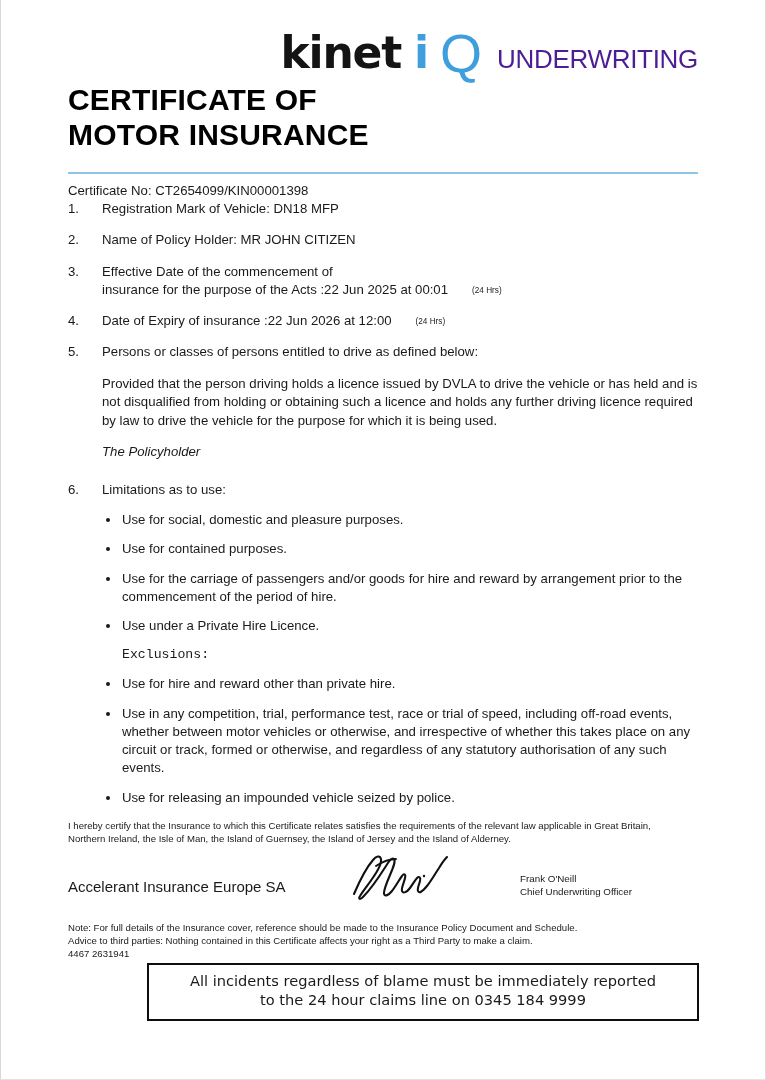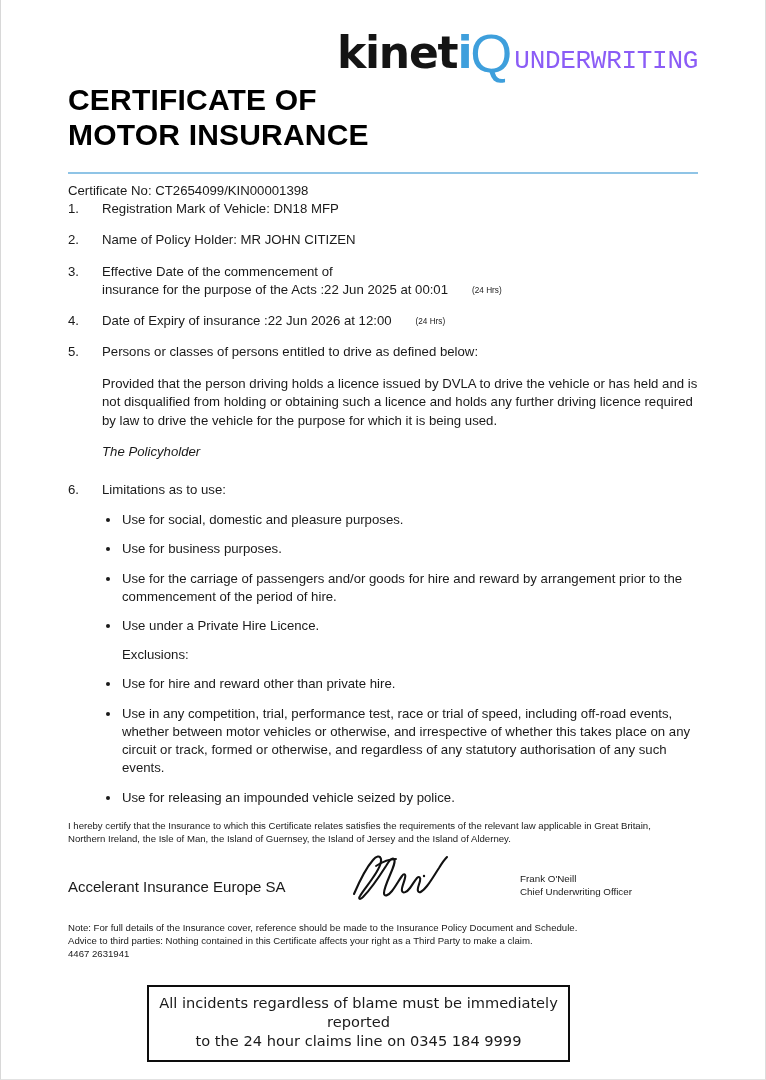--- a/index.html
+++ b/index.html
@@ -27,20 +27,21 @@
 
   
   .logo-row {
     position: absolute;
     top: 22px;
     right: 67px;
     display: flex;
     align-items: baseline;
     justify-content: flex-start;
     white-space: nowrap;
+    gap: 13px;
   }
   .logo-kinet {
     font-family: "DejaVu Sans", sans-serif;
     font-size: 44px;
     font-weight: bold;
     letter-spacing: -1.2px;
     color: #141414;
     line-height: 1;
   }
   .logo-i {
@@ -55,24 +56,24 @@
     font-family: "Liberation Sans", sans-serif;
     font-size: 54px;
     font-weight: normal;
     color: #3e9fdc;
     line-height: 1;
     position: relative;
     top: 4px;
     margin-left: -1px;
   }
   .logo-underwriting {
-    font-family: Liberation Mono, monospace;
+    font-family: Liberation Sans, sans-serif;
     font-size: 26px;
     font-weight: normal;
-    color: #8b5cf6;
+    color: #4c1d95;
     letter-spacing: -0.3px;
     margin-left: 2px;
   }
 
   
   .doc-title {
     position: absolute;
     left: 67px;
     top: 82px;
     font-family: "Liberation Sans", sans-serif;
@@ -155,20 +156,21 @@
     position: absolute;
     left: 4px;
     top: 7px;
     width: 4px;
     height: 4px;
     border-radius: 50%;
     background: #1a1a1a;
   }
   ul.bullets li.plain {
     padding-left: 20px;
+    font-family: Liberation Mono, monospace;
   }
 
   
   .certify {
     position: absolute;
     left: 67px;
     right: 62px;
     top: 820px;
     font-size: 9.6px;
     line-height: 1.32;
@@ -204,30 +206,29 @@
     position: absolute;
     left: 67px;
     right: 62px;
     top: 922px;
     font-size: 9.6px;
     line-height: 1.35;
   }
   .claims-box {
     position: absolute;
     left: 146px;
-    width: 423px;
+    width: 552px;
     top: 963px;
     border: 2px solid #0d0d0d;
     padding: 7px 10px 9px 10px;
     box-sizing: border-box;
     text-align: center;
     font-family: "DejaVu Sans", sans-serif;
     font-size: 14.6px;
     line-height: 1.3;
-    margin-top: 22px;
   }
   .claims-box .cline { display: block; }
 </style>
 </head>
 <body>
 
 <div class="page">
 
   <div class="logo-row">
     <span class="logo-kinet">kinet</span>
@@ -279,21 +280,21 @@
 
     <div class="indented policyholder">The Policyholder</div>
 
     <div class="item limitations-head">
       <span class="item-num">6.</span>
       <span class="item-text">Limitations as to use:</span>
     </div>
 
     <ul class="bullets">
       <li class="bullet">Use for social, domestic and pleasure purposes.</li>
-      <li class="bullet">Use for business purposes.</li>
+      <li class="bullet">Use for contained purposes.</li>
       <li class="bullet">Use for the carriage of passengers and/or goods for hire and reward by arrangement prior to the commencement of the period of hire.</li>
       <li class="bullet">Use under a Private Hire Licence.</li>
       <li class="plain">Exclusions:</li>
       <li class="bullet">Use for hire and reward other than private hire.</li>
       <li class="bullet">Use in any competition, trial, performance test, race or trial of speed, including off-road events, whether between motor vehicles or otherwise, and irrespective of whether this takes place on any circuit or track, formed or otherwise, and regardless of any statutory authorisation of any such events.</li>
       <li class="bullet">Use for releasing an impounded vehicle seized by police.</li>
     </ul>
   </div>
 
   <div class="certify">

